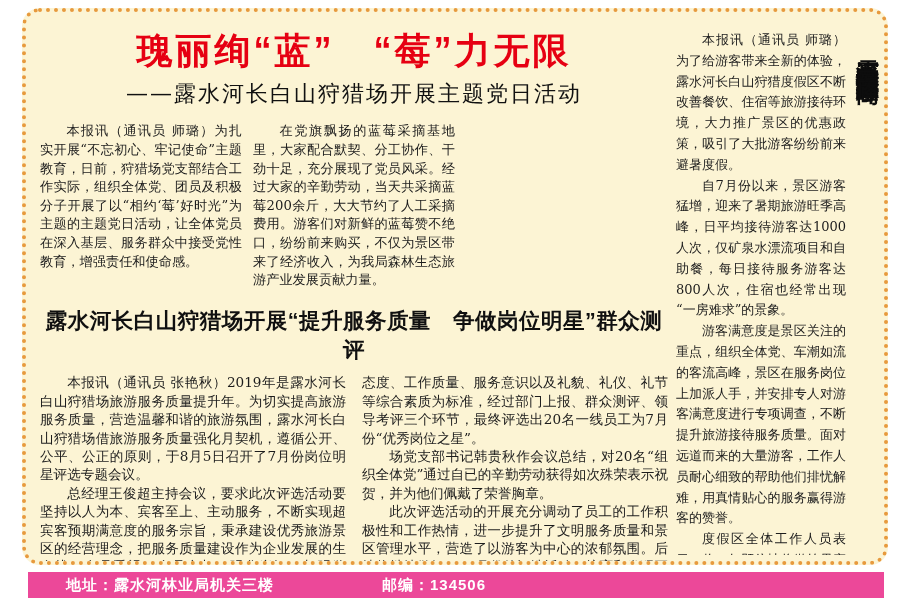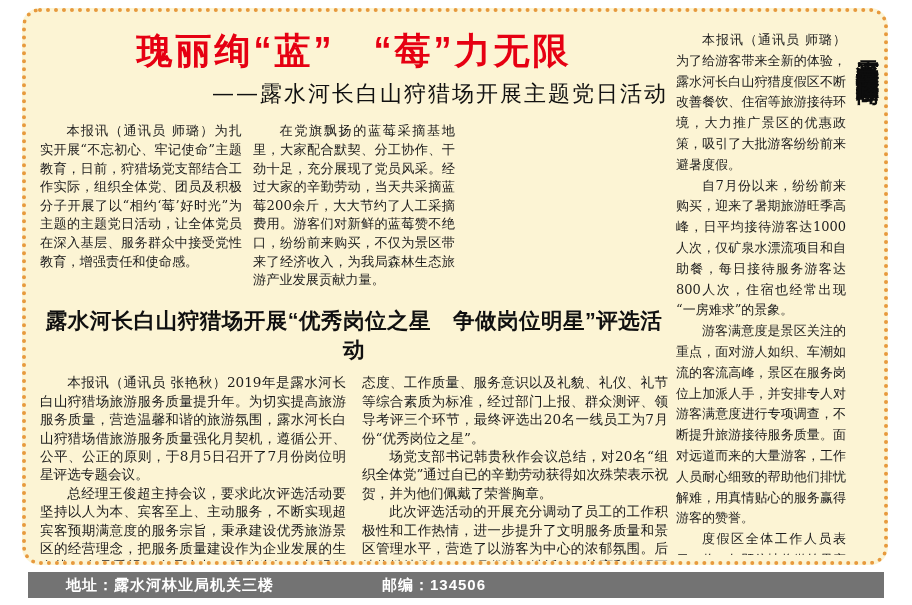--- a/index.html
+++ b/index.html
@@ -33,21 +33,21 @@
   .a1-title {
     text-align: center;
     color: #e60012;
     font-family: "Liberation Sans", sans-serif;
     font-weight: 700;
     font-size: 36px;
     letter-spacing: 3px;
     line-height: 1.15;
   }
   .a1-subtitle {
-    text-align: right;
+    text-align: center;
     font-size: 22px;
     font-weight: 400;
     letter-spacing: 2px;
     margin-top: 8px;
     color: #111;
   }
   .a1-cols {
     display: flex;
     gap: 11px;
     margin-top: 13px;
@@ -114,21 +114,21 @@
     color: #0d0d0d;
     line-height: 36px;
     overflow: hidden;
   }
 
   
   .footer-bar {
     position: absolute;
     left: 28px; top: 572px;
     width: 856px; height: 26px;
-    background: #737373;
+    background: #ec4899;
     color: #ffffff;
     font-family: "Liberation Sans", sans-serif;
     font-weight: 700;
     font-size: 15px;
     letter-spacing: 1px;
     display: flex;
     align-items: center;
   }
   .footer-bar .addr { margin-left: 38px; }
   .footer-bar .post { margin-left: 108px; }
@@ -147,41 +147,41 @@
         <div class="a1-col">
           <p>本报讯（通讯员 师璐）为扎实开展“不忘初心、牢记使命”主题教育，日前，狩猎场党支部结合工作实际，组织全体党、团员及积极分子开展了以“相约‘莓’好时光”为主题的主题党日活动，让全体党员在深入基层、服务群众中接受党性教育，增强责任和使命感。</p>
         </div>
         <div class="a1-col">
           <p>在党旗飘扬的蓝莓采摘基地里，大家配合默契、分工协作、干劲十足，充分展现了党员风采。经过大家的辛勤劳动，当天共采摘蓝莓200余斤，大大节约了人工采摘费用。游客们对新鲜的蓝莓赞不绝口，纷纷前来购买，不仅为景区带来了经济收入，为我局森林生态旅游产业发展贡献力量。</p>
         </div>
       </div>
     </div>
 
     <div>
-      <div class="a2-title">露水河长白山狩猎场开展“优秀岗位之星　争做岗位明星”评选活动</div>
+      <div class="a2-title">露水河长白山狩猎场开展“提升服务质量　争做岗位明星”群众测评</div>
       <div class="a2-cols">
         <div class="a2-col">
           <p>本报讯（通讯员 张艳秋）2019年是露水河长白山狩猎场旅游服务质量提升年。为切实提高旅游服务质量，营造温馨和谐的旅游氛围，露水河长白山狩猎场借旅游服务质量强化月契机，遵循公开、公平、公正的原则，于8月5日召开了7月份岗位明星评选专题会议。</p>
           <p>总经理王俊超主持会议，要求此次评选活动要坚持以人为本、宾客至上、主动服务，不断实现超宾客预期满意度的服务宗旨，秉承建设优秀旅游景区的经营理念，把服务质量建设作为企业发展的生命线，全员重视、全员参与、强化意识、加强监管，引导员工自觉把“为游客提供优质服务”贯穿景区经营管理全过程，打造旅游行业优质品牌，发挥旅游产业龙头作用。</p>
 
         </div>
         <div class="a2-col">
           <p class="cont">态度、工作质量、服务意识以及礼貌、礼仪、礼节等综合素质为标准，经过部门上报、群众测评、领导考评三个环节，最终评选出20名一线员工为7月份“优秀岗位之星”。</p>
           <p>场党支部书记韩贵秋作会议总结，对20名“组织全体党”通过自已的辛勤劳动获得如次殊荣表示祝贺，并为他们佩戴了荣誉胸章。</p>
           <p>此次评选活动的开展充分调动了员工的工作积极性和工作热情，进一步提升了文明服务质量和景区管理水平，营造了以游客为中心的浓郁氛围。后续将继续做好8、9月份的评选活动，培育和发现更多的优秀员工，以身边典型激发全员的工作热情，培塑敬业奉献精神，为广大游客提供更加优质的服务。</p>
         </div>
       </div>
     </div>
 
   </div>
 
   <div class="right-article">
     <p>本报讯（通讯员 师璐）为了给游客带来全新的体验，露水河长白山狩猎度假区不断改善餐饮、住宿等旅游接待环境，大力推广景区的优惠政策，吸引了大批游客纷纷前来避暑度假。</p>
-    <p>自7月份以来，纷纷前来购买，迎来了暑期旅游旺季高峰，日平均接待游客达1000人次，仅矿泉水漂流项目和自助餐，每日接待服务游客达800人次，住宿也经常出现“一房难求”的景象。</p>
-    <p>游客满意度是景区关注的重点，面对游人如织、车潮如流的客流高峰，景区在服务岗位上加派人手，并安排专人对游客满意度进行专项调查，不断提升旅游接待服务质量。面对远道而来的大量游客，工作人员耐心细致的帮助他们排忧解难，用真情贴心的服务赢得游客的赞誉。</p>
+    <p>自7月份以来，景区游客猛增，迎来了暑期旅游旺季高峰，日平均接待游客达1000人次，仅矿泉水漂流项目和自助餐，每日接待服务游客达800人次，住宿也经常出现“一房难求”的景象。</p>
+    <p>游客满意度是景区关注的重点，组织全体党、车潮如流的客流高峰，景区在服务岗位上加派人手，并安排专人对游客满意度进行专项调查，不断提升旅游接待服务质量。面对远道而来的大量游客，工作人员耐心细致的帮助他们排忧解难，用真情贴心的服务赢得游客的赞誉。</p>
     <p>度假区全体工作人员表示，将一如既往地将微笑贯穿服务之中，以优质的服务不断提升游客满意度，用坚守和奉献打造旅游服务品牌，为我局森林生态旅游产业发展贡献力量！</p>
   </div>
 
   <div class="vertical-title">露水河长白山狩猎度假区迎来暑期旅游旺季高峰</div>
 
 </div>
 
 <div class="footer-bar">
   <span class="addr">地址：露水河林业局机关三楼</span>
   <span class="post">邮编：134506</span>

